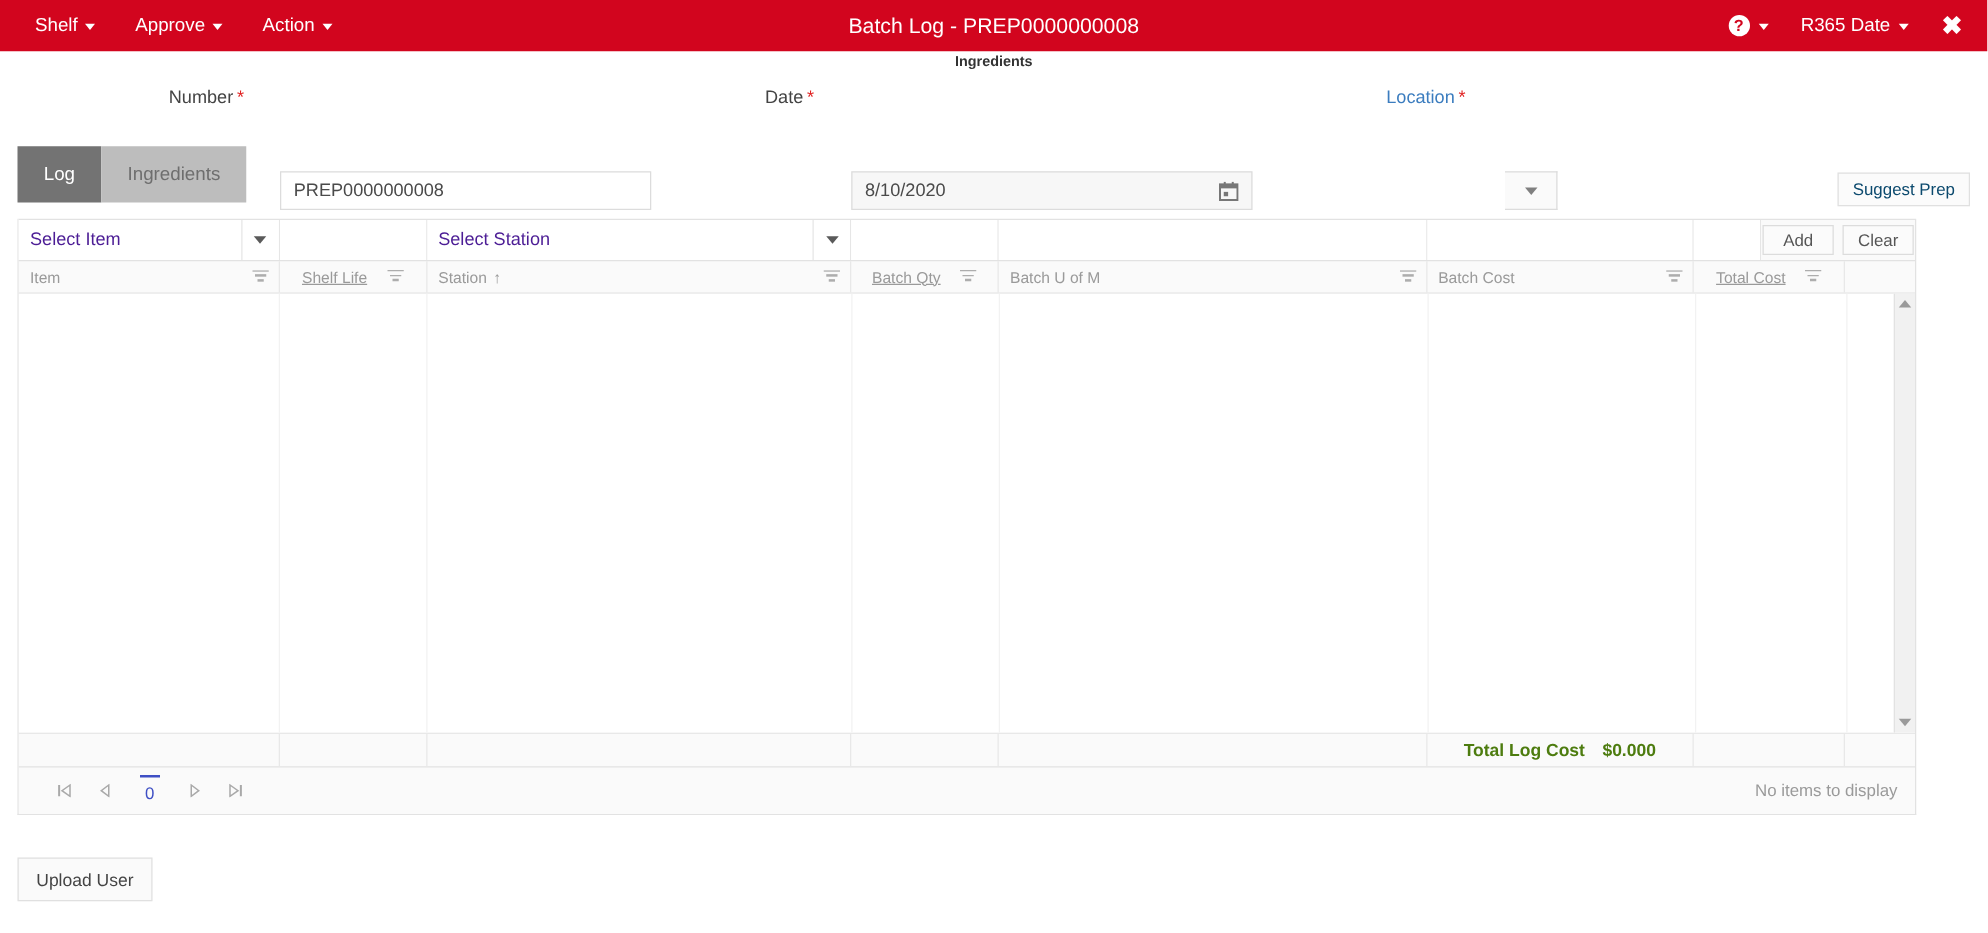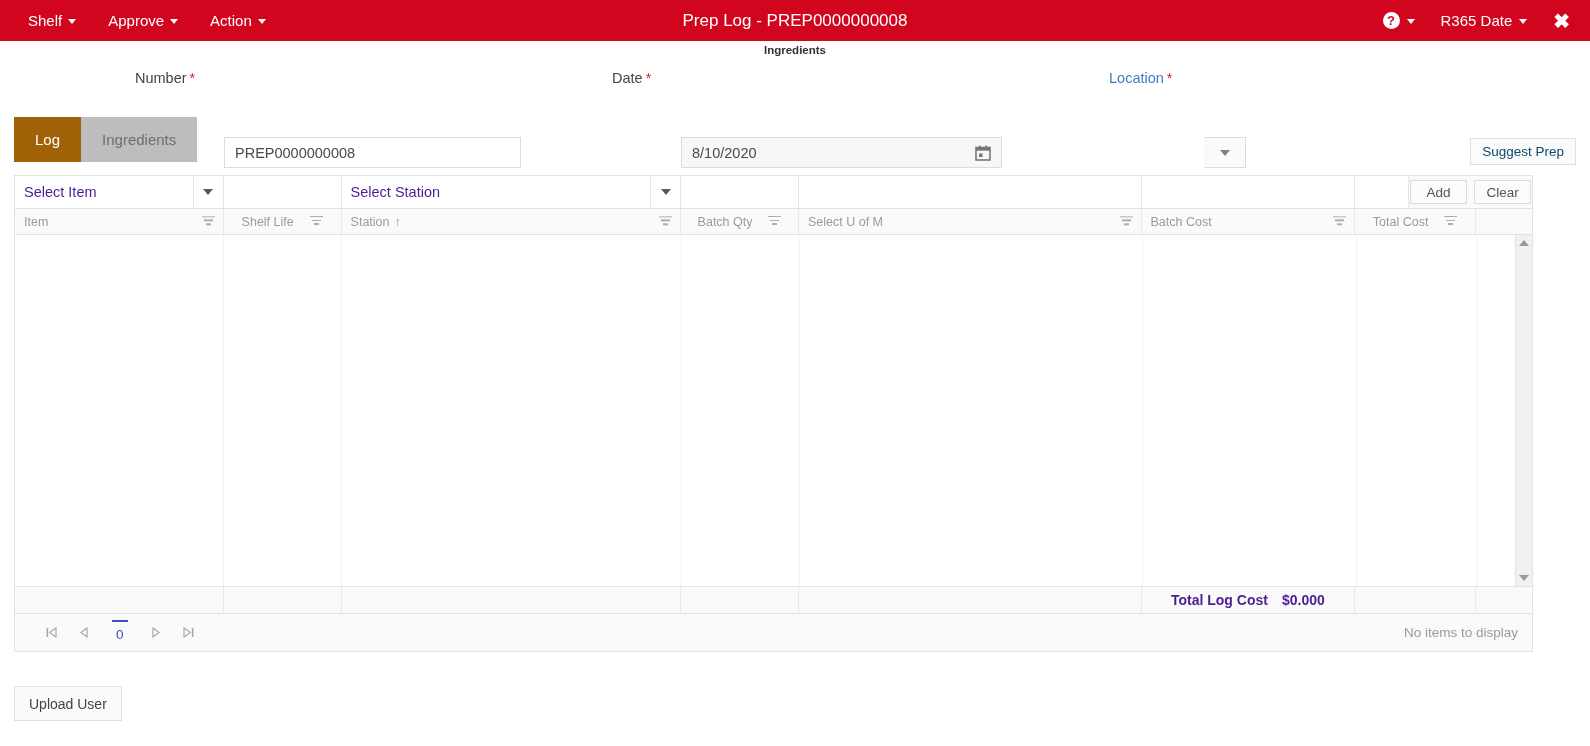--- a/index.html
+++ b/index.html
@@ -143,21 +143,21 @@
   }
   .tab {
     height: 45px;
     padding: 0 21px;
     display: flex;
     align-items: center;
     justify-content: center;
     font-size: 15px;
     cursor: pointer;
   }
-  .tab.active { background: #a16207; color: #ffffff; text-align: right; }
+  .tab.active { background: #737373; color: #ffffff; text-align: right; }
   .tab.inactive { background: #bdbdbd; color: #6e6e6e; }
 
   .suggest-prep {
     position: absolute;
     right: 14px; top: 138px;
     height: 27px;
     padding: 0 11px;
     border: 1px solid #e0e0e0;
     background: #fbfbfb;
     color: #0c4a6e;
@@ -234,21 +234,21 @@
   .head-cell {
     border-right: 1px solid #e8e8e8;
     display: flex;
     align-items: center;
     height: 100%;
     font-size: 12.5px;
     color: #9a9a9a;
     padding-left: 9px;
     position: relative;
   }
-  .head-cell.center { justify-content: center; padding-left: 0; gap: 16px; }
+  .head-cell.center { justify-content: center; padding-left: 0; gap: 16px; text-decoration: underline; }
   .filter-ic {
     position: absolute;
     right: 8px;
     top: 50%;
     transform: translateY(-50%);
     width: 13px;
     cursor: pointer;
   }
   .head-cell.center .filter-ic { position: static; transform: none; }
   .filter-ic i {
@@ -305,21 +305,21 @@
   }
   .total-cell {
     border-right: 1px solid #e8e8e8;
     height: 100%;
     display: flex;
     align-items: center;
     justify-content: center;
     gap: 14px;
     font-size: 14px;
     font-weight: bold;
-    color: #4c1d95;
+    color: #4d7c0f;
   }
 
   .pager-row {
     display: flex;
     align-items: center;
     height: 38px;
     background: #fafafa;
     border-top: 1px solid #e2e2e2;
     padding: 0 14px;
   }
@@ -371,21 +371,21 @@
     <div class="menu-item">
       <span>Approve</span>
       <span class="caret-down"></span>
     </div>
     <div class="menu-item">
       <span>Action</span>
       <span class="caret-down"></span>
     </div>
   </div>
 
-  <div class="topbar-title">Prep Log - PREP0000000008</div>
+  <div class="topbar-title">Batch Log - PREP0000000008</div>
 
   <div class="topbar-right">
     <div class="help-wrap">
       <span class="help-icon">?</span>
       <span class="caret-down"></span>
     </div>
     <div class="user-wrap">
       <span>R365 Date</span>
       <span class="caret-down"></span>
     </div>
@@ -511,21 +511,21 @@
     </div>
     <div class="head-cell center" style="width:118px;">
       <span>Batch Qty</span>
       <span class="filter-ic">
           <i></i>
           <i></i>
           <i></i>
         </span>
     </div>
     <div class="head-cell" style="width:343px;">
-      <span>Select U of M</span>
+      <span>Batch U of M</span>
       <span class="filter-ic">
           <i></i>
           <i></i>
           <i></i>
         </span>
     </div>
     <div class="head-cell" style="width:214px;">
       <span>Batch Cost</span>
       <span class="filter-ic">
           <i></i>

